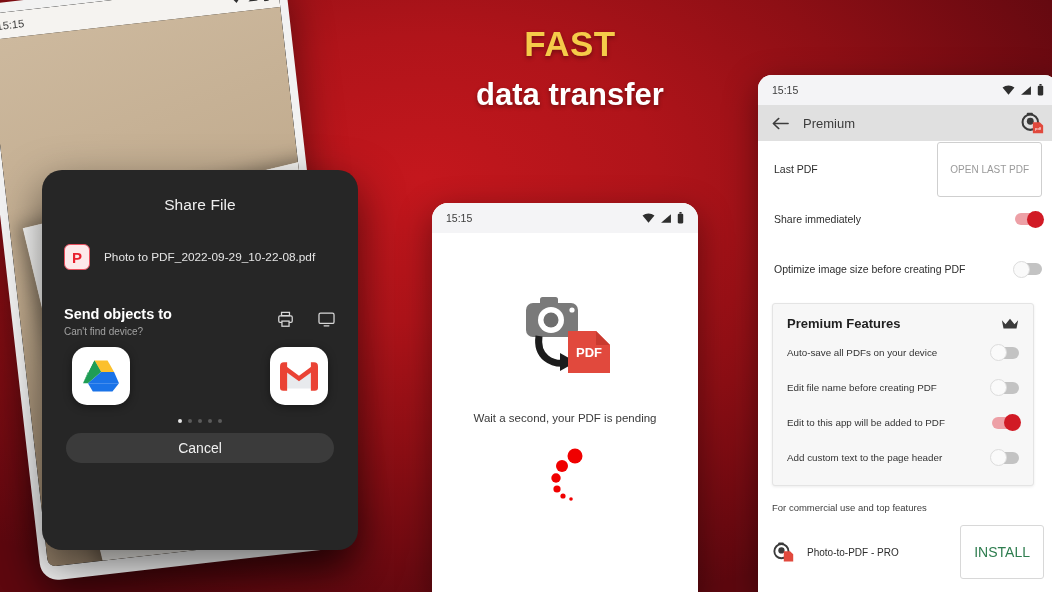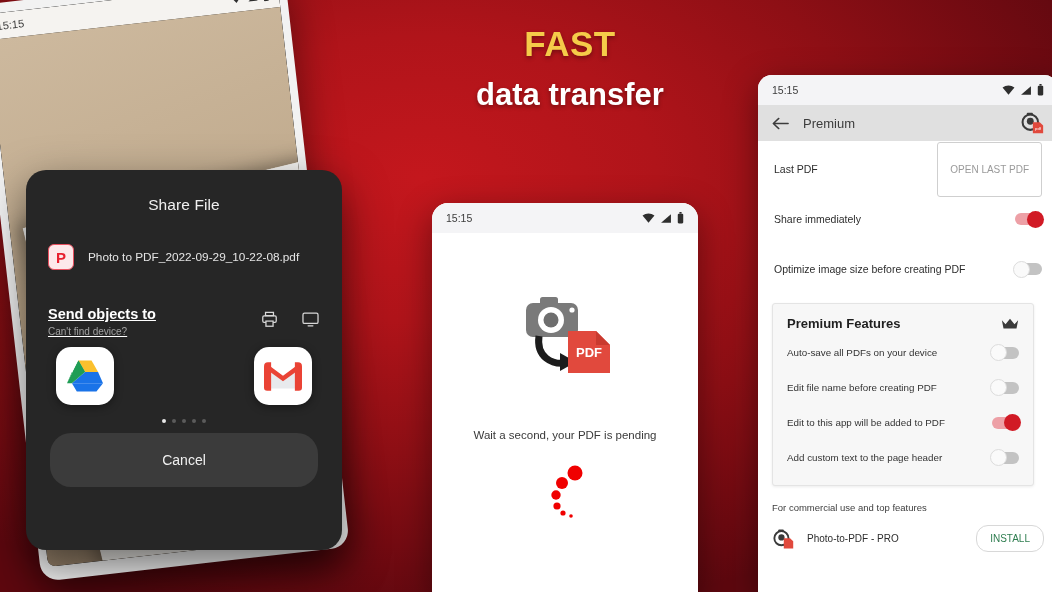--- a/index.html
+++ b/index.html
@@ -47,52 +47,52 @@
   .doc-stamp{
     position:absolute;left:16%;top:22%;width:26px;height:20px;
     background:repeating-linear-gradient(180deg,#5a5a5a 0 2px,transparent 2px 4px);
     border:2px solid #4a4a4a;border-radius:2px;opacity:.85;
     transform:rotate(-6deg);
   }
   .doc-line{position:absolute;height:3px;background:#9a968f;opacity:.75;border-radius:1px;}
 
   
   .sheet{
-    position:absolute;left:26px;top:170px;width:316px;height:380px;
+    position:absolute;left:42px;top:170px;width:316px;height:380px;
     background:#262626;border-radius:20px;
     box-shadow:0 16px 44px rgba(0,0,0,.55);
     color:#fff;overflow:hidden;
   }
   .sheet-title{
     text-align:center;font-size:15.5px;color:#efefef;margin-top:26px;letter-spacing:.1px;
   }
   .file-row{display:flex;align-items:center;gap:14px;margin:30px 0 0 22px;}
   .pdf-badge{
     width:26px;height:26px;border-radius:6px;background:#fde8ea;
     border:1.5px solid #e8505f;display:flex;align-items:center;justify-content:center;
     font-size:15px;font-weight:bold;color:#e8202f;box-sizing:border-box;
   }
   .file-name{font-size:11.8px;color:#e4e4e4;}
   .send-row{display:flex;align-items:flex-start;margin:36px 22px 0 22px;}
-  .send-txt{flex:1;text-decoration:underline;}
+  .send-txt{flex:1;}
   .send-title{font-size:14.5px;font-weight:bold;color:#fff;}
   .send-sub{font-size:10px;color:#a2a2a2;margin-top:4px;}
   .send-icons{display:flex;gap:22px;padding-top:4px;}
   .share-label{font-size:14px;color:#eee;margin:34px 0 0 26px;}
   .apps{display:flex;justify-content:space-between;margin:10px 30px 0 30px;}
   .app-icon{
     width:58px;height:58px;border-radius:15px;background:#fff;
     display:flex;align-items:center;justify-content:center;
     box-shadow:0 2px 8px rgba(0,0,0,.4);
   }
   .dots{display:flex;gap:6px;justify-content:center;margin-top:14px;}
   .dot{width:4px;height:4px;border-radius:50%;background:#5b5b5b;}
   .dot.on{background:#e8e8e8;}
   .cancel-btn{
-    margin:10px 24px 0 24px;height:54px;border-radius:21px;background:#3b3b3b;
+    margin:10px 24px 0 24px;height:30px;border-radius:21px;background:#3b3b3b;
     display:flex;align-items:center;justify-content:center;
     font-size:14px;color:#f0f0f0;
   }
 
   
   .headline{position:absolute;left:410px;top:24px;width:320px;text-align:center;}
   .h-fast{
     font-size:35px;font-weight:bold;color:#f5cb49;letter-spacing:.5px;
     text-shadow:0 2px 4px rgba(0,0,0,.35);
   }
@@ -110,21 +110,21 @@
   .status{
     height:30px;background:#f4f4f6;display:flex;align-items:center;
     justify-content:space-between;padding:0 14px;box-sizing:border-box;
   }
   .status .t{font-size:10.5px;color:#3c3c3c;}
   .sysicons{display:flex;align-items:center;gap:5px;}
   .pending-wrap{
     display:flex;flex-direction:column;align-items:center;
     height:calc(100% - 30px);justify-content:flex-start;padding-top:58px;box-sizing:border-box;
   }
-  .pending-txt{font-size:11.5px;color:#3a3a3a;margin-top:56px;}
+  .pending-txt{font-size:11.5px;color:#3a3a3a;margin-top:39px;}
   .spinner{margin-top:24px;}
 
   
   .phone-r{
     position:absolute;left:758px;top:75px;width:300px;height:520px;
     background:#fff;border-radius:14px 14px 0 0;
     box-shadow:0 10px 34px rgba(0,0,0,.42);overflow:hidden;
   }
   .appbar{
     height:36px;background:#e0e0e0;display:flex;align-items:center;
@@ -160,22 +160,22 @@
   .unlock-wrap{display:flex;justify-content:flex-end;padding:8px 14px 0 14px;}
   .unlock-btn{
     border:1px solid #ddd;border-radius:3px;background:#fff;
     font-size:10px;color:#c5232c;padding:7px 11px;
   }
   .promo{margin:16px 14px 0 14px;}
   .promo-txt{font-size:9.5px;color:#3d3d3d;}
   .promo-row{display:flex;align-items:center;gap:13px;margin-top:12px;}
   .promo-name{font-size:10px;color:#2d2d2d;flex:1;}
   .install-btn{
-    border:1px solid #d8d8d8;border-radius:12px;background:#fff;
-    font-size:10px;color:#2e7d4f;padding:7px 13px;
+    border:1px solid #d8d8d8;border-radius:3px;background:#fff;
+    font-size:14px;color:#2e7d4f;padding:18px 13px;
   }
 </style>
 </head>
 <body>
 
 <div class="stage">
 
   <div class="tablet">
     <div class="tablet-screen">
       <div class="tablet-status">

